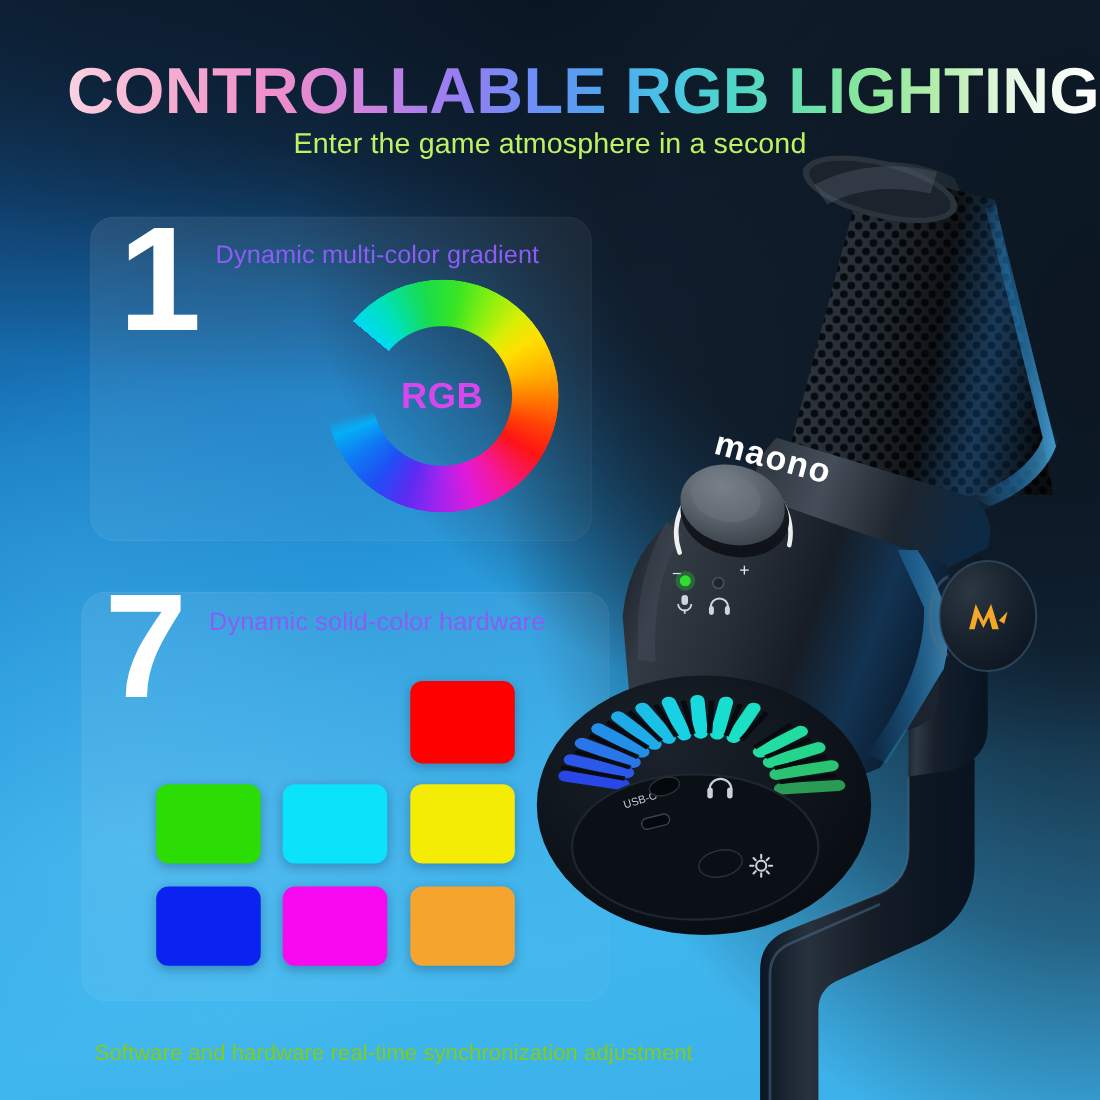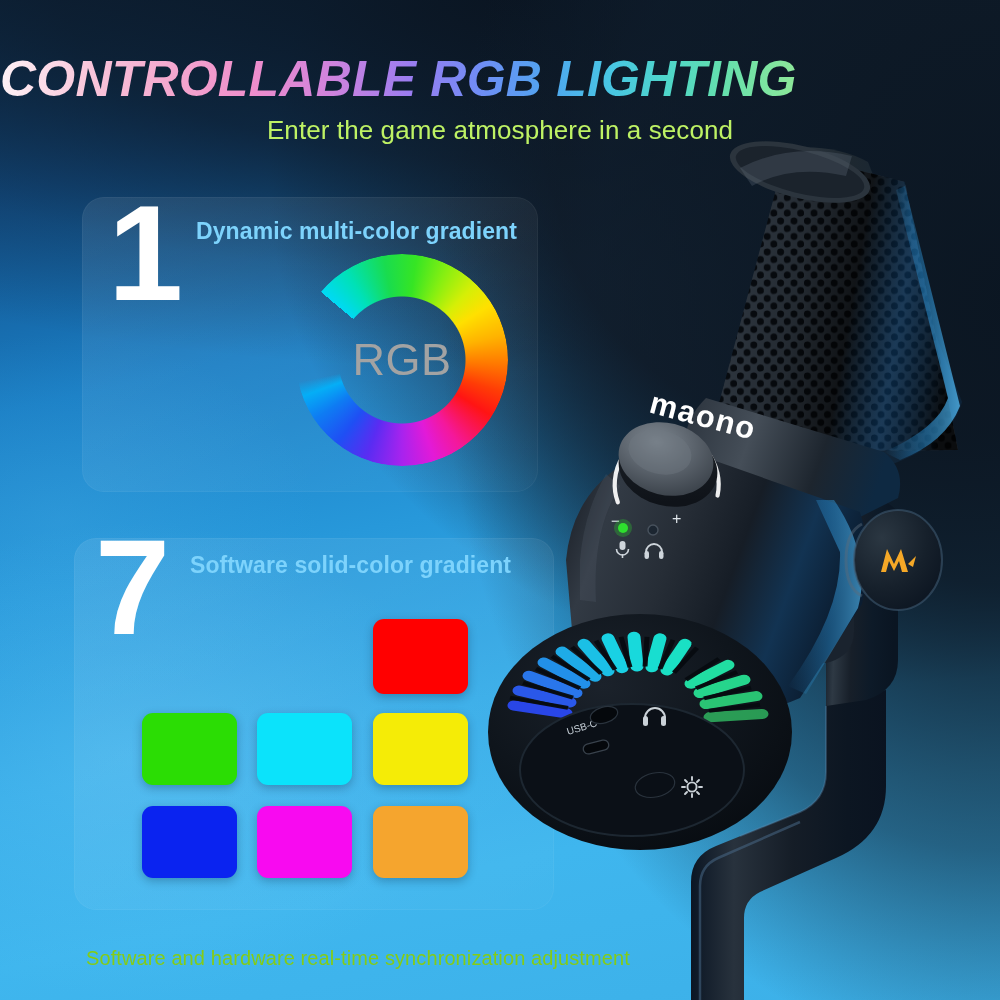--- a/index.html
+++ b/index.html
@@ -36,22 +36,22 @@
   .bg-glow{
     position:absolute; inset:0;
     background:
       radial-gradient(ellipse 48% 34% at 13% 76%, rgba(110,205,250,0.30) 0%, rgba(110,205,250,0) 70%),
       radial-gradient(ellipse 36% 26% at 6% 52%, rgba(80,185,240,0.22) 0%, rgba(80,185,240,0) 72%);
   }
 
   
   .title{
     position:absolute; left:0; right:0; top:54px;
-    text-align:left;
-    font-size:50px; font-weight:bold; letter-spacing:0.2px;
+    text-align:right;
+    font-size:59px; font-weight:bold; letter-spacing:0.2px;
     line-height:1;
     background-image:linear-gradient(90deg,
       #fdf2f6 0%,
       #f9c5da 9%,
       #f4a8cf 17%,
       #ef8ecb 25%,
       #d083dd 33%,
       #9b7df0 41%,
       #6f8df5 48%,
       #4fa6ef 55%,
@@ -59,21 +59,20 @@
       #4fd6c8 67%,
       #63dfae 72%,
       #8ae79a 79%,
       #b9efae 86%,
       #e6f7e4 92%,
       #ffffff 100%);
     -webkit-background-clip:text; background-clip:text;
     color:transparent; -webkit-text-fill-color:transparent;
     text-shadow:none;
     white-space:nowrap;
-    font-style:italic;
   }
   .subtitle{
     position:absolute; left:0; right:0; top:115px;
     text-align:center;
     font-size:26px; color:#bef264; font-weight:normal;
     letter-spacing:0.1px;
   }
 
   
   .panel{
@@ -87,23 +86,22 @@
 
   .bignum{
     position:absolute;
     color:#ffffff; font-weight:bold; line-height:0.82;
   }
   #num-one  { left:108px; top:199px; font-size:135px; }
   #num-seven{ left:95px;  top:533px; font-size:135px; }
 
   .panel-label{
     position:absolute;
-    color:#7dd3fc; font-size:23px; letter-spacing:0.1px;
+    color:#8b5cf6; font-size:23px; letter-spacing:0.1px;
     white-space:nowrap;
-    font-weight:bold;
   }
   #label-one  { left:196px; top:218px; }
   #label-seven{ left:190px; top:552px; }
 
   
   #rgb-ring-wrap{
     position:absolute; left:296px; top:254px; width:212px; height:212px;
   }
   #rgb-ring{
     position:absolute; inset:0; border-radius:50%;
@@ -127,21 +125,21 @@
       #0e7cf3 286deg,
       #05aef6 300deg,
       rgba(0,217,245,0) 308deg,
       rgba(0,217,245,0) 360deg);
     -webkit-mask-image:radial-gradient(circle, transparent 0 63px, #000 64px, #000 100%);
     mask-image:radial-gradient(circle, transparent 0 63px, #000 64px, #000 100%);
   }
   #rgb-ring-text{
     position:absolute; inset:0;
     display:flex; align-items:center; justify-content:center;
-    color:#a3a3a3; font-size:45px; font-weight:normal; letter-spacing:0.5px;
+    color:#d946ef; font-size:33px; font-weight:bold; letter-spacing:0.5px;
   }
 
   
   .swatch{ position:absolute; border-radius:11px; }
 
   
   #caption{
     position:absolute; left:86px; top:947px;
     color:#84cc16; font-size:20px; letter-spacing:0.1px; white-space:nowrap;
   }
@@ -422,21 +420,21 @@
     </g>
   </svg>
 
   <div class="title">CONTROLLABLE RGB LIGHTING</div>
   <div class="subtitle">Enter the game atmosphere in a second</div>
 
   <div class="bignum" id="num-one">1</div>
   <div class="panel-label" id="label-one">Dynamic multi-color gradient</div>
 
   <div class="bignum" id="num-seven">7</div>
-  <div class="panel-label" id="label-seven">Software solid-color gradient</div>
+  <div class="panel-label" id="label-seven">Dynamic solid-color hardware</div>
 
   <div id="rgb-ring-wrap">
     <div id="rgb-ring"></div>
     <div id="rgb-ring-text">RGB</div>
   </div>
 
   <div id="swatch-grid">
       <div class="swatch" style="left: 373px; top: 619px; width: 95px; height: 75px; background: rgb(255, 0, 0); box-shadow: rgba(5, 25, 50, 0.28) 0px 3px 10px;"></div>
       <div class="swatch" style="left: 142px; top: 713px; width: 95px; height: 72px; background: rgb(43, 221, 4); box-shadow: rgba(5, 25, 50, 0.28) 0px 3px 10px;"></div>
       <div class="swatch" style="left: 257px; top: 713px; width: 95px; height: 72px; background: rgb(11, 227, 251); box-shadow: rgba(5, 25, 50, 0.28) 0px 3px 10px;"></div>

